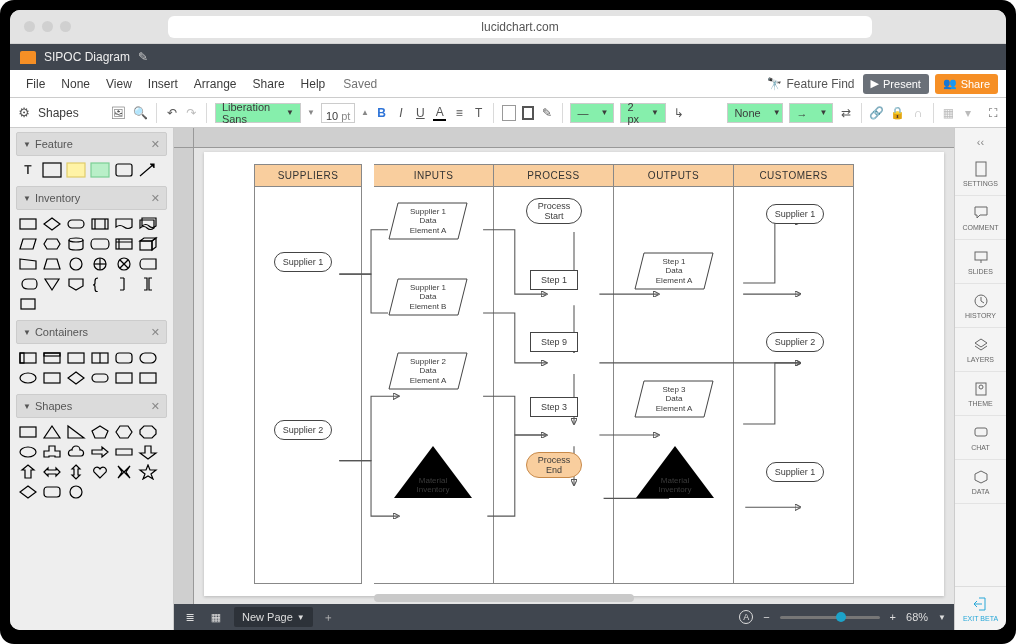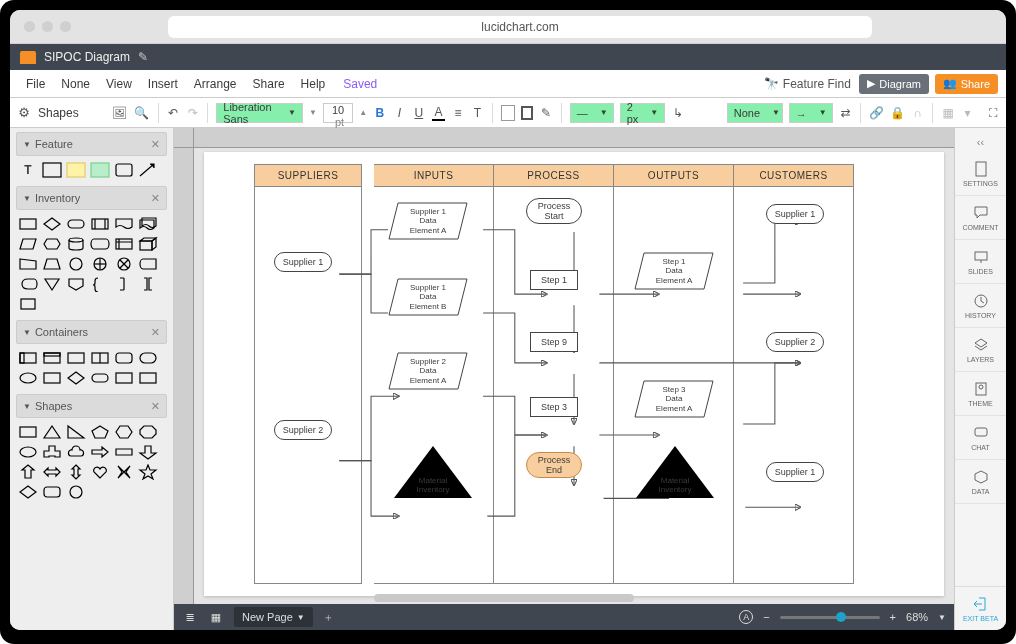--- a/index.html
+++ b/index.html
@@ -64,21 +64,21 @@
   }
   .folder-icon{ width:16px;height:13px;background:var(--orange);border-radius:2px 2px 0 0;}
   .pencil{ font-size:12px; color:#ccc;}
   
   .menubar{
     height:28px; border-bottom:1px solid var(--border);
     display:flex; align-items:center; padding:0 8px;
     font-size:12px;
   }
   .menubar .item{ padding:0 8px; cursor:pointer;}
-  .saved{ color:#8b5cf6; margin-left:10px;}
+  .saved{ color:#737373; margin-left:10px;}
   .menubar .spacer{flex:1;}
   .ff{ display:flex; align-items:center; gap:4px; color:#555; margin-right:8px;}
   .btn{
     height:20px; padding:0 8px; border-radius:3px;
     display:flex; align-items:center; gap:4px;
     font-size:11px; color:#fff; cursor:pointer;
   }
   .btn.present{ background:#6A7078;}
   .btn.share{ background:var(--orange);}
   
@@ -88,21 +88,21 @@
     padding:0 6px; gap:6px; font-size:12px;
   }
   .toolbar .grp{display:flex;align-items:center;gap:6px;}
   .vsep{ width:1px; height:20px; background:#DADADA; margin:0 2px;}
   .tool-ic{ width:16px;height:16px; display:flex;align-items:center;justify-content:center; color:#555; cursor:pointer;}
   .fontbox, .linebox, .endbox{
     height:20px; border:1px solid #ccc; display:flex; align-items:center;
     padding:0 6px; font-size:11px; gap:12px; background:#86efac; cursor:pointer;
   }
   .fontbox{ width:100px;}
-  .ptbox{ width:34px; height:20px;border:1px solid #ccc;font-size:11px;display:flex;align-items:center;padding:0 4px;flex-direction:column;}
+  .ptbox{ width:34px; height:20px;border:1px solid #ccc;font-size:11px;display:flex;align-items:flex-end;padding:0 4px;}
   .colorchip{ width:16px;height:16px;border:1px solid #999;}
   
   .mainrow{ flex:1; display:flex; overflow:hidden;}
   
   .left{
     width:164px; background:var(--panel-bg);
     border-right:1px solid var(--border);
     display:flex; flex-direction:column;
     overflow:hidden;
   }
@@ -242,21 +242,21 @@
   <div class="item">Share</div>
   <div class="item">Help</div>
   <div class="saved">Saved</div>
   <div class="spacer"></div>
   <div class="ff">
     <span>🔭</span>
     <span>Feature Find</span>
   </div>
   <div class="btn present">
     <span>▶</span>
-    <span>Diagram</span>
+    <span>Present</span>
   </div>
   <div class="btn share" style="margin-left:6px;">
     <span>👥</span>
     <span>Share</span>
   </div>
 </div>
 
 <div class="toolbar">
   <div class="grp" style="width:158px;">
     <span class="gear tool-ic">⚙</span>

